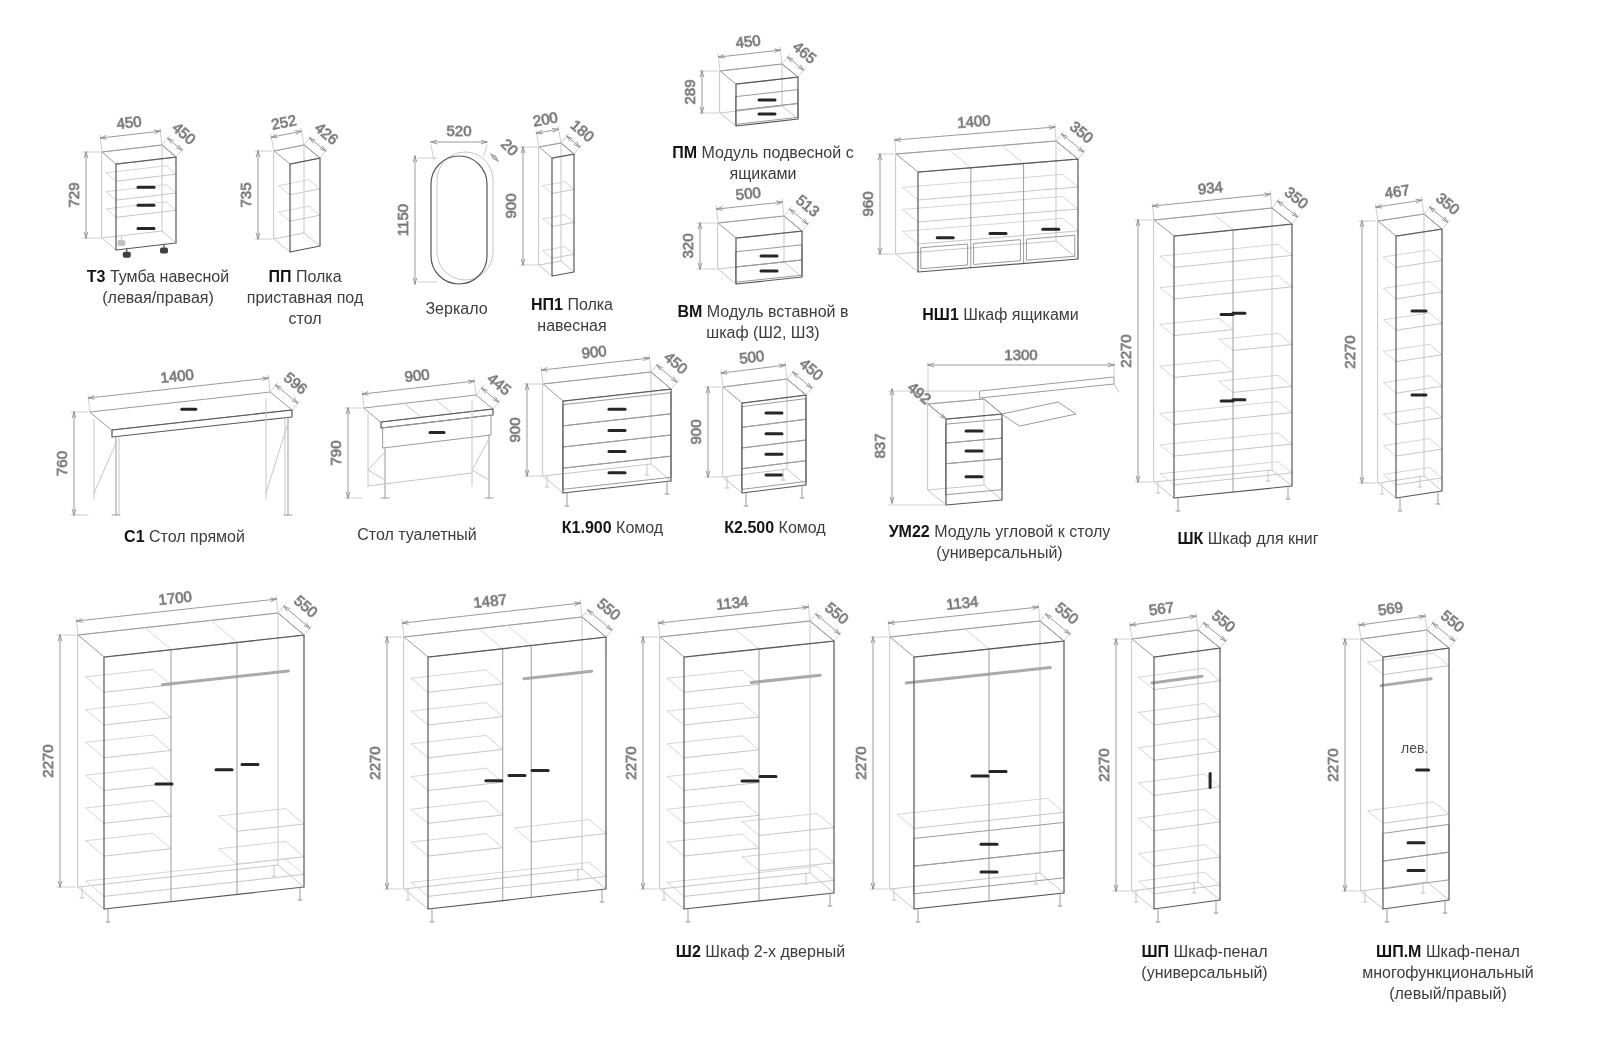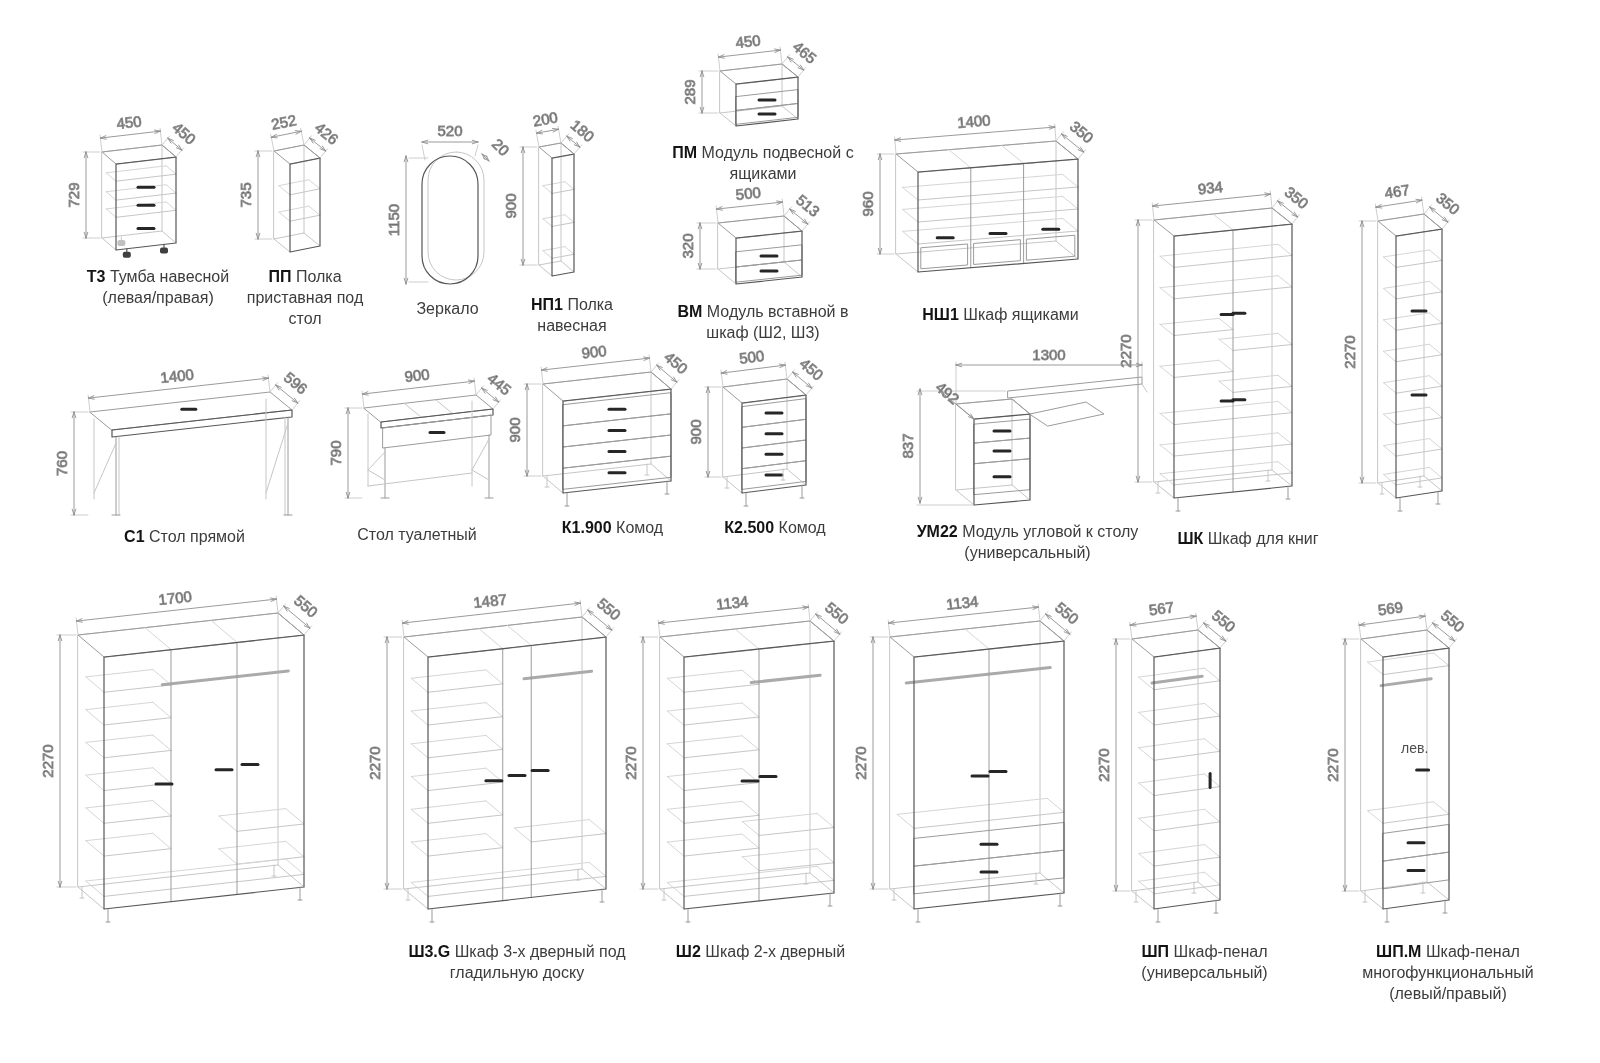--- a/index.html
+++ b/index.html
@@ -130,21 +130,21 @@
           <line x1="63.67533362585019" y1="26.01497399895361" x2="67.00591659272182" y2="31.005687084353795" class="dim"></line>
           <line x1="63.67533362585019" y1="26.01497399895361" x2="69.24215094736621" y2="28.253398647868384" class="dim"></line>
           <line x1="79.67533362585019" y1="39.01497399895361" x2="76.34475065897857" y2="34.02426091355342" class="dim"></line>
           <line x1="79.67533362585019" y1="39.01497399895361" x2="74.10851630433417" y2="36.776549350038835" class="dim"></line>
           <text x="77.35066725170037" y="25.529947997907218" class="dim" transform="rotate(39.093858886229505 77.35066725170037 25.529947997907218)">426</text>
         </g>
       </svg>
     <figcaption class="cap"><b>ПП</b> <span>Полка приставная под стол</span></figcaption>
   </figure>
 
-  <figure class="cell" style="left:380px;top:112px;width:135px;">
+  <figure class="cell" style="left:389px;top:112px;width:135px;">
     <svg class="d" width="135" height="182">
         <g>
           <rect x="48" y="40" width="56" height="128" rx="28" class="lt"></rect>
           <rect x="42" y="44" width="56" height="128" rx="28" class="dk"></rect>
         </g>
         <g>
           <line x1="45" y1="48" x2="42" y2="33" class="ext"></line>
           <line x1="95" y1="44" x2="98" y2="33" class="ext"></line>
           <line x1="42" y1="30" x2="98" y2="30" class="dim"></line>
           <line x1="42" y1="30" x2="47.73201893475364" y2="31.773121239968038" class="dim"></line>
@@ -747,21 +747,21 @@
           <line x1="96.79722171204502" y1="27.11579921694654" x2="100.03957641078694" y2="32.16427780039583" class="dim"></line>
           <line x1="96.79722171204502" y1="27.11579921694654" x2="102.32383795532714" y2="29.451717216254348" class="dim"></line>
           <line x1="115.79722171204502" y1="43.11579921694654" x2="112.55486701330308" y2="38.06732063349725" class="dim"></line>
           <line x1="115.79722171204502" y1="43.11579921694654" x2="110.2706054687629" y2="40.77988121763874" class="dim"></line>
           <text x="112.09444342409003" y="28.231598433893083" class="dim" transform="rotate(40.10090754621224 112.09444342409003 28.231598433893083)">450</text>
         </g>
       </svg>
     <figcaption class="cap"><b>К2.500</b> <span>Комод</span></figcaption>
   </figure>
 
-  <figure class="cell" style="left:890px;top:345px;width:275px;">
+  <figure class="cell" style="left:862px;top:345px;width:275px;">
     <svg class="d" width="275" height="172">
         <g>
           <polygon points="66,59 122,54 122,140 66,145" class="lt"></polygon>
           <line x1="84" y1="160" x2="66" y2="145" class="lt"></line>
           <line x1="140" y1="155" x2="122" y2="140" class="lt"></line>
           <polygon points="84,74 66,59 122,54 140,69" class="md"></polygon>
           <line x1="140" y1="69" x2="122" y2="54" class="md"></line>
           <polygon points="84,79.16 140,74.16 140,93.08 84,98.08" class="md"></polygon>
           <line x1="104" y1="86.12" x2="120" y2="86.12" class="hd"></line>
           <polygon points="84,98.08 140,93.08 140,113.72 84,118.72" class="md"></polygon>
@@ -972,21 +972,20 @@
           <line x1="210" y1="32" x2="217.68221279597375" y2="22.781344644831492" class="ext"></line>
           <line x1="234" y1="52" x2="241.68221279597375" y2="42.78134464483149" class="ext"></line>
           <line x1="215.7616595969803" y1="25.08600848362362" x2="239.7616595969803" y2="45.086008483623615" class="dim"></line>
           <line x1="215.7616595969803" y1="25.08600848362362" x2="219.02999396117187" y2="30.117707052083837" class="dim"></line>
           <line x1="215.7616595969803" y1="25.08600848362362" x2="221.3002430742544" y2="27.393408116384776" class="dim"></line>
           <line x1="239.7616595969803" y1="45.086008483623615" x2="236.49332523278875" y2="40.0543099151634" class="dim"></line>
           <line x1="239.7616595969803" y1="45.086008483623615" x2="234.2230761197062" y2="42.77860885086246" class="dim"></line>
           <text x="233.52331919396062" y="28.172016967247234" class="dim" transform="rotate(39.8055710922652 233.52331919396062 28.172016967247234)">550</text>
         </g>
       </svg>
-    <figcaption class="cap" style="max-width:255px"><b>Ш3.G</b> <span>Шкаф 3-х дверный под гладильную доску</span></figcaption>
   </figure>
 
   <figure class="cell" style="left:628px;top:585px;width:265px;">
     <svg class="d" width="265" height="352">
         <g>
           <polygon points="32,52 182,36 182,288 32,304" class="lt"></polygon>
           <line x1="56" y1="324" x2="32" y2="304" class="lt"></line>
           <line x1="206" y1="308" x2="182" y2="288" class="lt"></line>
           <polygon points="56,72 32,52 182,36 206,56" class="md"></polygon>
           <line x1="206" y1="56" x2="182" y2="36" class="md"></line>

